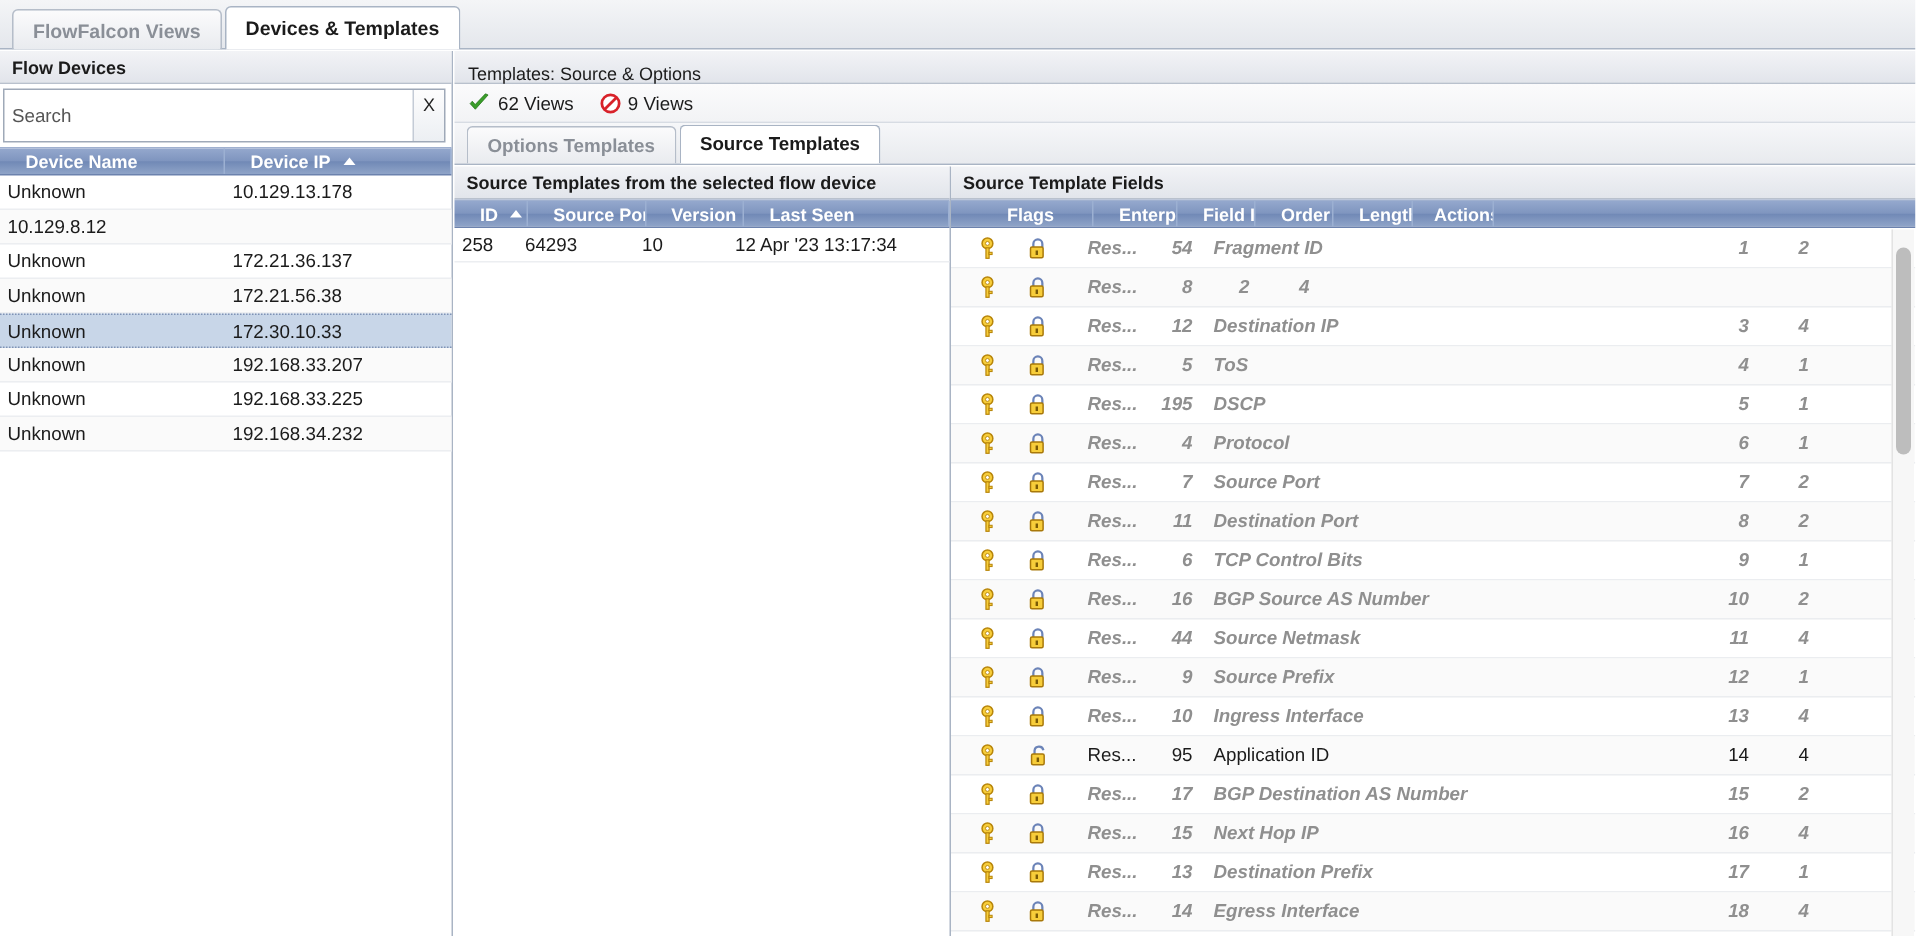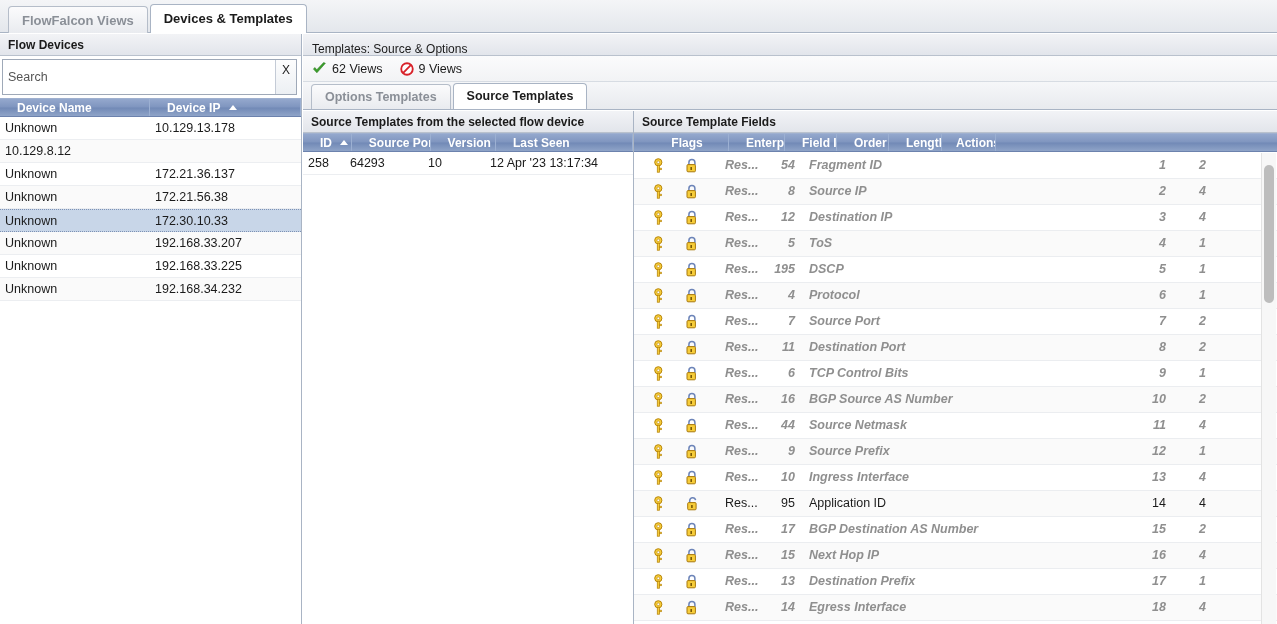--- a/index.html
+++ b/index.html
@@ -481,21 +481,20 @@
                 <rect x="7.3" y="10.2" width="2.1" height="1.5" fill="#f7cd3a" stroke="#b8860a" stroke-width="0.7"></rect>
               </svg>
               <svg width="14" height="15" viewBox="0 0 13 15">
                 <path d="M3.4 7 V4.6 a3 3 0 0 1 6 0 V7" fill="none" stroke="#6c84b8" stroke-width="1.5"></path>
                 <rect x="1.5" y="6.6" width="8.4" height="7.2" rx="1" fill="#f7cd3a" stroke="#a8780a" stroke-width="1"></rect>
                 <rect x="4.9" y="9" width="1.6" height="3" fill="#7a5a05"></rect>
               </svg>
             </div>
             <div class="fcell f-ent">Res...</div>
             <div class="fcell f-fid">8</div>
-            <div class="fcell f-field">Source IP</div>
             <div class="fcell f-order">2</div>
             <div class="fcell f-len">4</div>
             <div class="fcell f-act"></div>
           </div>
           <div class="frow">
             <div class="fcell f-flags">
               <svg width="13" height="15" viewBox="0 0 13 15">
                 <circle cx="6.3" cy="4.3" r="3.6" fill="#f7cd3a" stroke="#b8860a" stroke-width="1"></circle>
                 <circle cx="6.3" cy="4.3" r="1.3" fill="#ffffff" stroke="#b8860a" stroke-width="0.6"></circle>
                 <rect x="5.3" y="7.2" width="2.1" height="7" fill="#f7cd3a" stroke="#b8860a" stroke-width="0.8"></rect>

